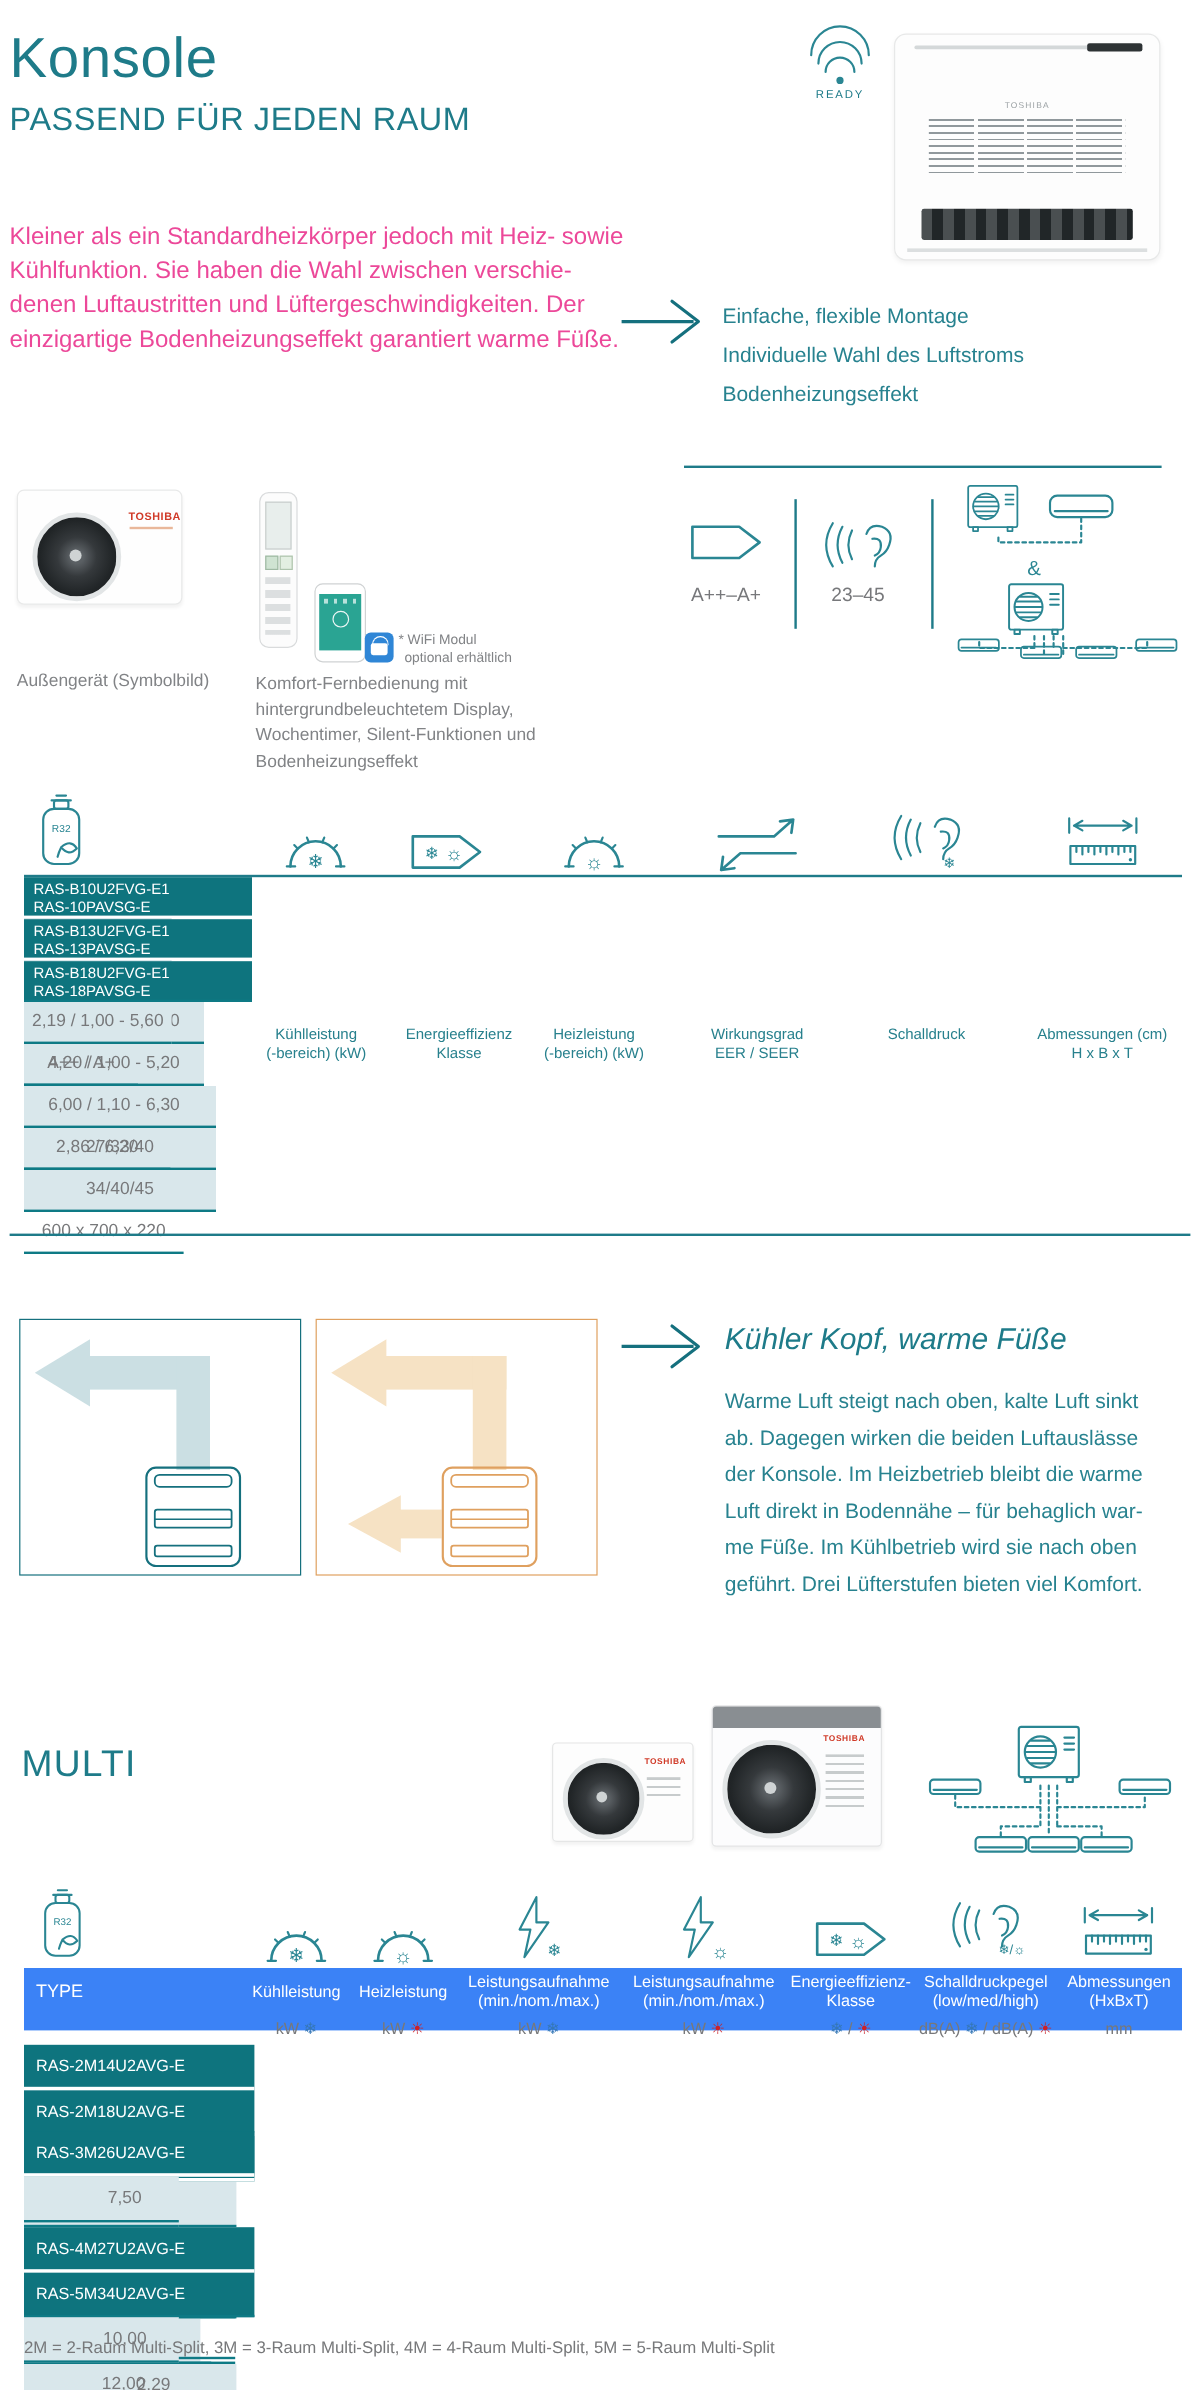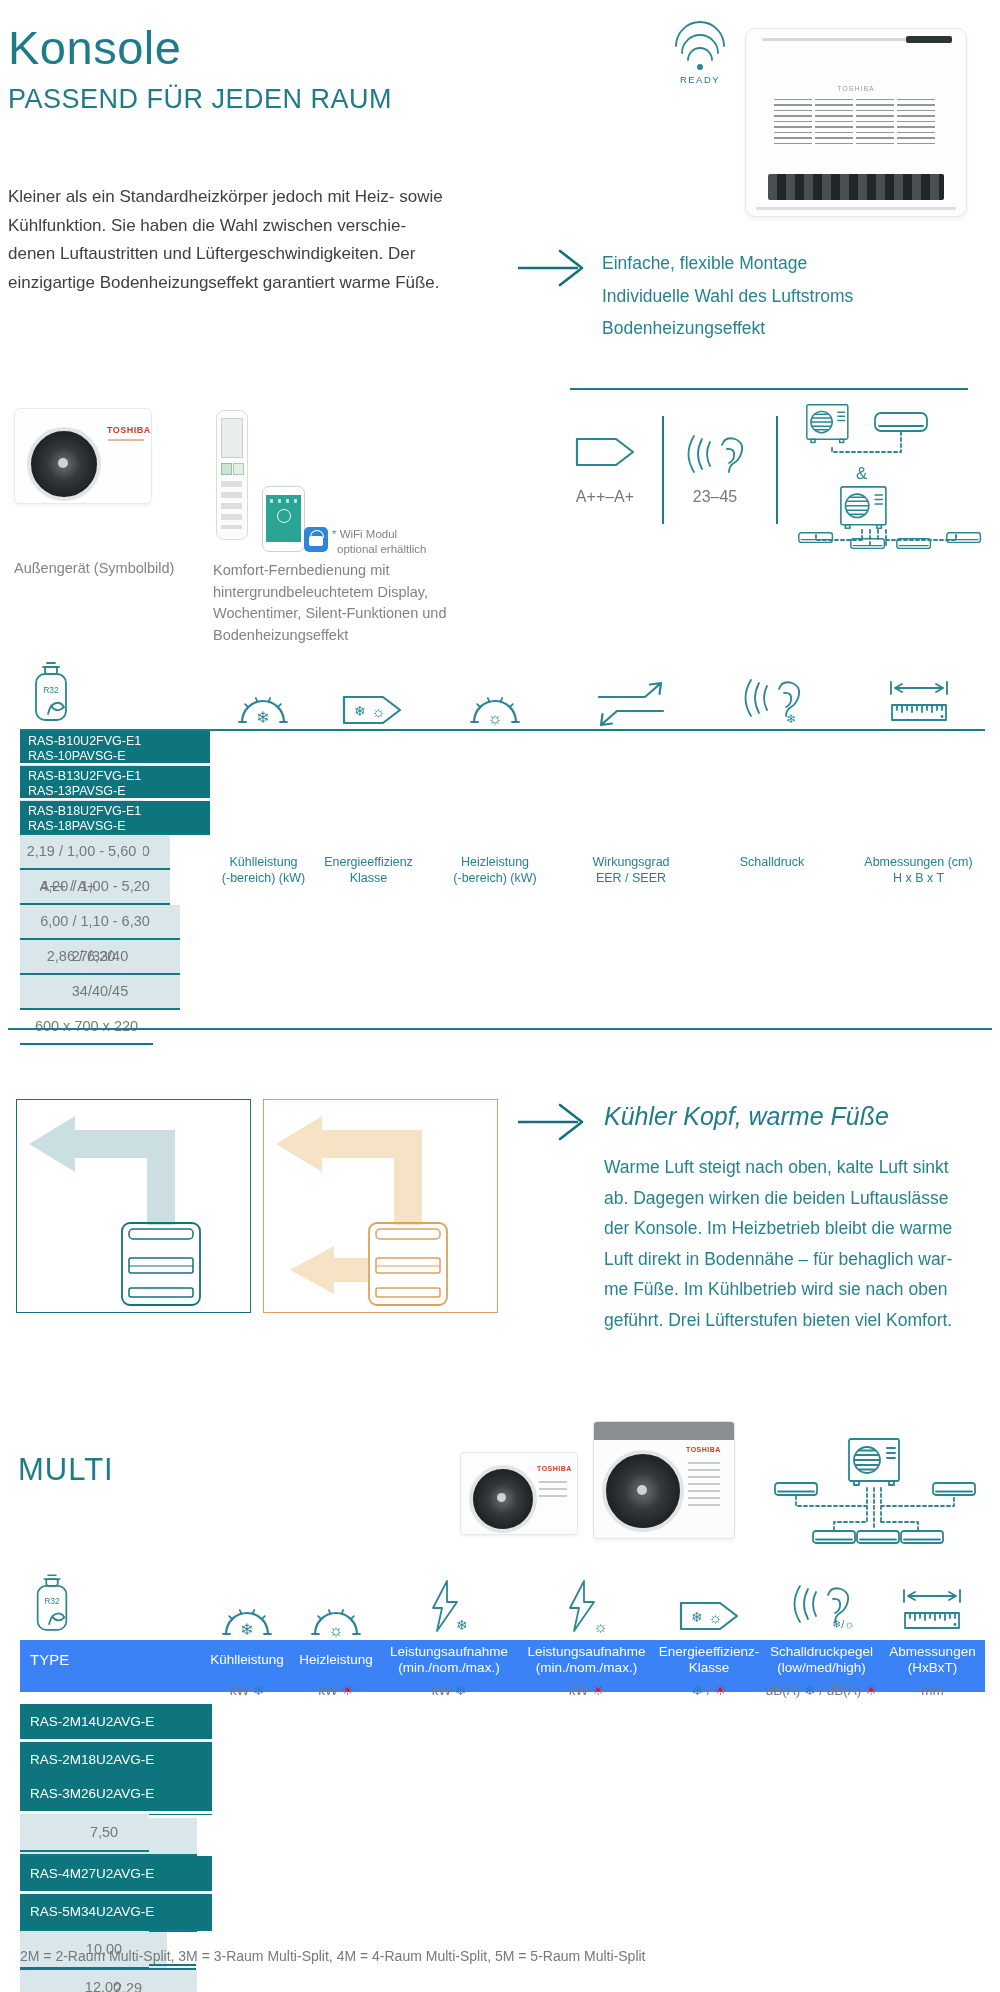--- a/index.html
+++ b/index.html
@@ -23,21 +23,21 @@
   #console-topvent{position:absolute;right:14px;top:7px;width:46px;height:7px;background:#2e3335;border-radius:2px;}
   #console-brand{position:absolute;left:0;right:0;top:56px;text-align:center;font-size:7px;color:#9aa0a3;letter-spacing:1px;}
   #console-grille{position:absolute;left:28px;right:28px;top:70px;height:46px;
     background:repeating-linear-gradient(90deg, transparent 0 38px, #fdfdfd 38px 41px),
                repeating-linear-gradient(180deg,#90989c 0 1.5px, transparent 1.5px 5.5px);}
   #console-botgrille{position:absolute;left:22px;right:22px;bottom:16px;height:26px;border-radius:2px;
     background:repeating-linear-gradient(90deg,#4a4f51 0 9px,#212628 9px 18px);}
   #console-base{position:absolute;left:10px;right:10px;bottom:6px;height:3px;background:#dcdfe0;}
 
   
-  #intro{left:8px;top:183px;font-size:17px;line-height:28.5px;color:#404040;}
+  #intro{left:8px;top:183px;font-size:20px;line-height:28.5px;color:#ec4899;}
 
   
   #feature-list{left:602px;top:247px;font-size:17.5px;line-height:32.5px;color:#27828f;}
 
   .hline{background:#1e7b89;height:2px;}
   .vline{background:#1e7b89;width:2px;}
 
   
   #outdoor-photo{left:14px;top:408px;width:136px;height:94px;background:#fefefe;border:1px solid #e8e9e9;border-radius:6px;box-shadow:0 2px 3px rgba(0,0,0,.05);}
   .fan-disc{position:absolute;border-radius:50%;border:4px solid #e2e5e6;
@@ -356,21 +356,21 @@
     <div class="c dcell cell-light t1c3">6,00 / 1,10 - 6,30</div>
     <div class="c dcell t1c4">2,86 / 6,20</div>
     <div class="c dcell cell-light t1c5">34/40/45</div>
     <div class="c dcell t1c6">600 x 700 x 220</div>
   </div>
 
   <div class="t1cap" style="left:202px;width:123px">
     <div>Kühlleistung</div>
       <div>(-bereich) (kW)</div>
   </div>
-  <div class="t1cap" style="left:321px;width:95px">
+  <div class="t1cap" style="left:335px;width:95px">
     <div>Energieeffizienz</div>
       <div>Klasse</div>
   </div>
   <div class="t1cap" style="left:420px;width:150px">
     <div>Heizleistung</div>
       <div>(-bereich) (kW)</div>
   </div>
   <div class="t1cap" style="left:570px;width:122px">
     <div>Wirkungsgrad</div>
       <div>EER / SEER</div>

